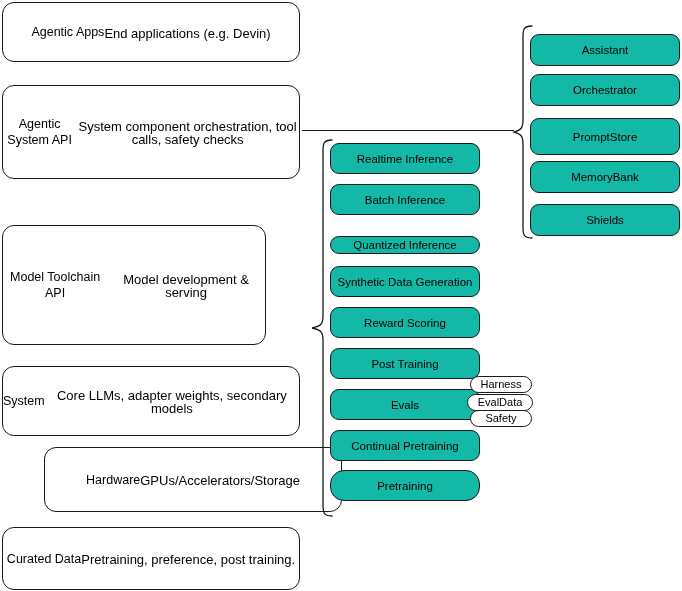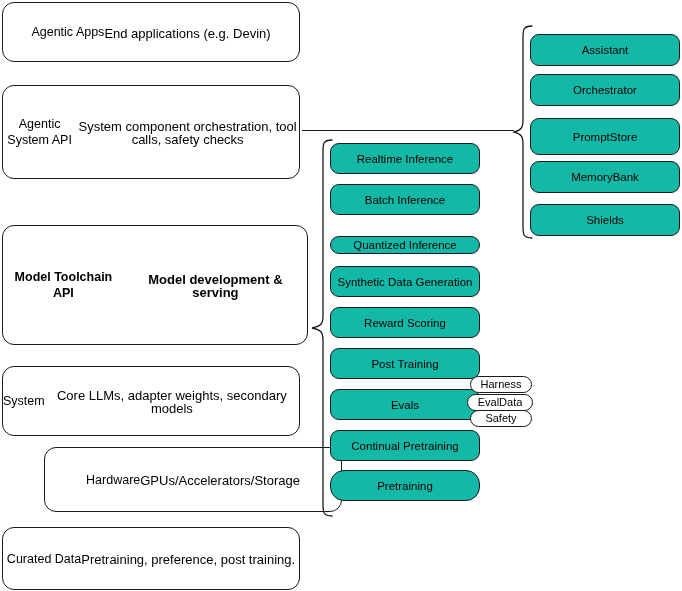--- a/index.html
+++ b/index.html
@@ -86,21 +86,21 @@
   <div class="node" style="left:2px; top:2px; width:298px; height:60px;">
     <div class="layer-title">Agentic Apps</div>
     <div class="layer-sub">End applications (e.g. Devin)</div>
   </div>
 
   <div class="node" style="left:2px; top:85px; width:298px; height:94px;">
     <div class="layer-title">Agentic System API</div>
     <div class="layer-sub">System component orchestration, tool calls, safety checks</div>
   </div>
 
-  <div class="node" style="left:2px; top:225px; width:306px; height:120px;font-weight:bold;">
+  <div class="node" style="left:2px; top:225px; width:264px; height:120px;">
     <div class="layer-title">Model Toolchain API</div>
     <div class="layer-sub">Model development &amp; serving</div>
   </div>
 
   <div class="node" style="left:2px; top:366px; width:298px; height:70px;">
     <div class="layer-title">System</div>
     <div class="layer-sub">Core LLMs, adapter weights, secondary models</div>
   </div>
 
   <div class="node" style="left:2px; top:447px; width:298px; height:65px;margin-left:42px;">

